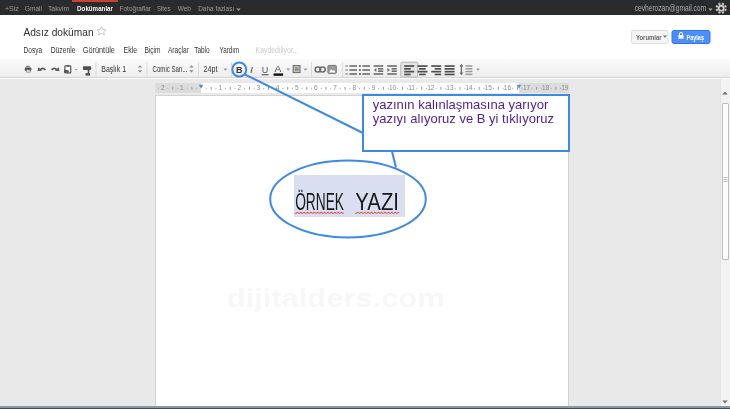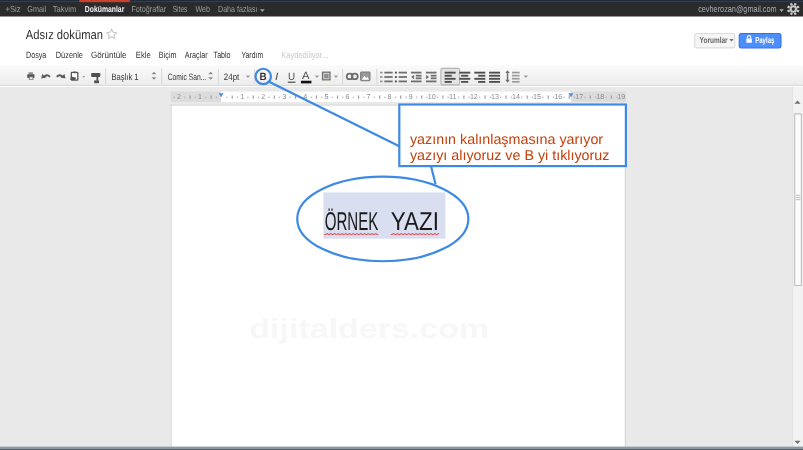--- a/index.html
+++ b/index.html
@@ -7,21 +7,21 @@
 #topline { left:0; top:0; width:730px; height:1px; background:#1d2c3e; }
 #topbar { left:0; top:1px; width:730px; height:14px; background:#2b2b2b; }
 #redtab { left:72px; top:0; width:46px; height:2px; background:#c8402f; }
 #toolbar { left:0; top:59px; width:730px; height:19px; background:linear-gradient(#fbfbfb,#ededed); border-bottom:1px solid #d4d4d4; }
 .tbicons { position:absolute; left:0; top:59.5px; }
 #canvas { left:0; top:79px; width:730px; height:327px; background:#e9e9e9; }
 .ruler { position:absolute; left:155px; top:83px; }
 #page { position:absolute; left:154.5px; top:95px; width:414px; height:311px; background:#fff; border:1px solid #d2d2d2; border-bottom:none; }
 #hilite { position:absolute; left:294px; top:174.8px; width:111.2px; height:41.8px; background:#d9def1; }
 #callout { position:absolute; left:362px; top:93.5px; width:208px; height:58px; background:#fff; border:2px solid #3d8ae4; }
-#callout .t { position:absolute; left:8.7px; top:24px; font-size:13px; line-height:14.1px; color:#c2410c; white-space:nowrap; letter-spacing:0px; }
+#callout .t { position:absolute; left:8.7px; top:2px; font-size:13px; line-height:14.1px; color:#4c1d95; white-space:nowrap; letter-spacing:0px; }
 #overlay { position:absolute; left:0; top:0; width:730px; height:409px; pointer-events:none; }
 #sbtrack { position:absolute; left:720px; top:79px; width:10px; height:327px; background:#f2f2f2; border-left:1px solid #e3e3e3; }
 #sbthumb { position:absolute; left:721.5px; top:103px; width:7px; height:157px; background:#fcfcfc; border:1px solid #bdbdbd; border-radius:1px; }
 #bbar1 { left:0; top:405.5px; width:730px; height:2px; background:#8b99a7; }
 #bbar2 { left:0; top:407.5px; width:730px; height:1.5px; background:#434b55; }
 </style></head><body>
 <div id="stage">
   <div class="abs" id="topbar"></div>
   <div class="abs" id="topline"></div>
   <div class="abs" id="redtab"></div>

